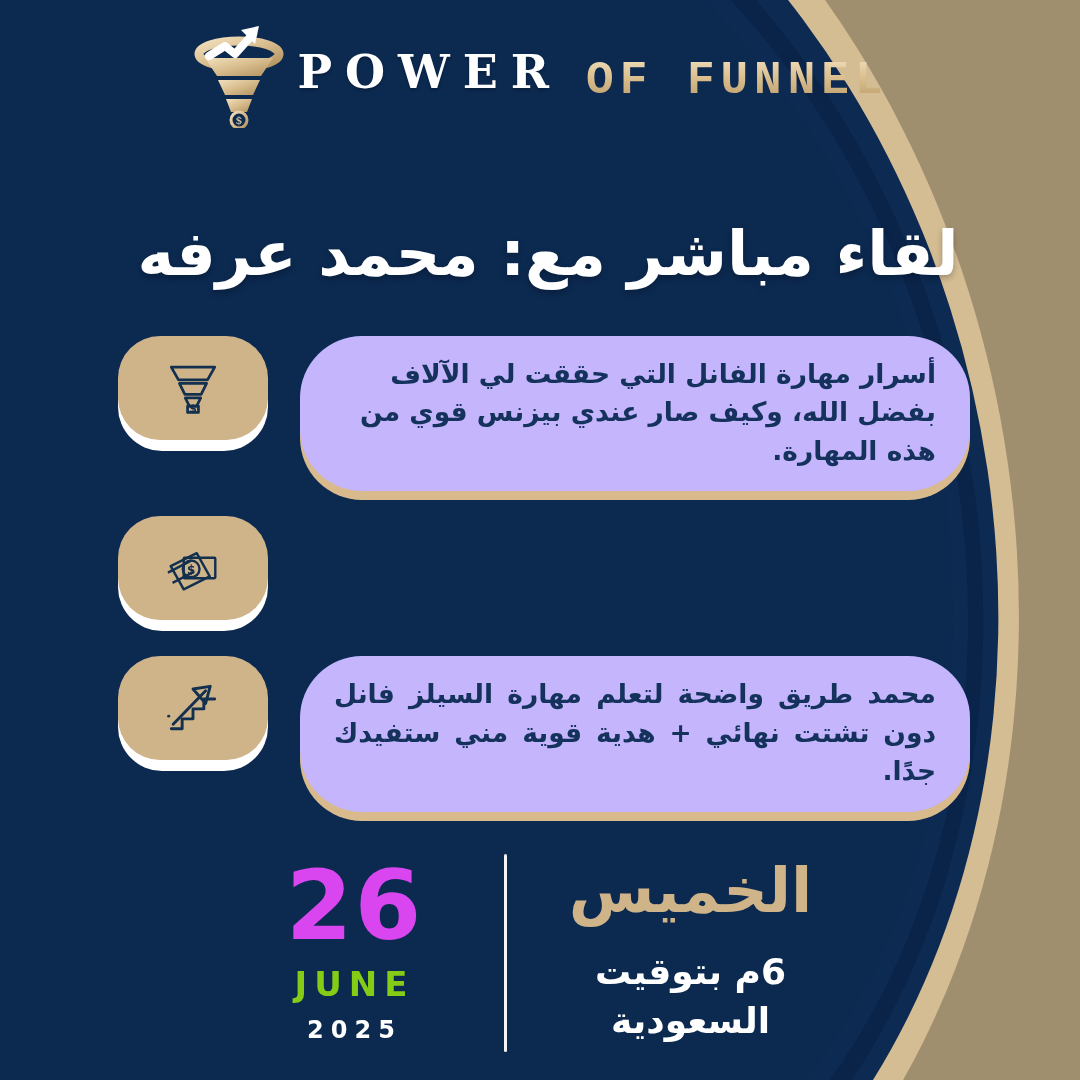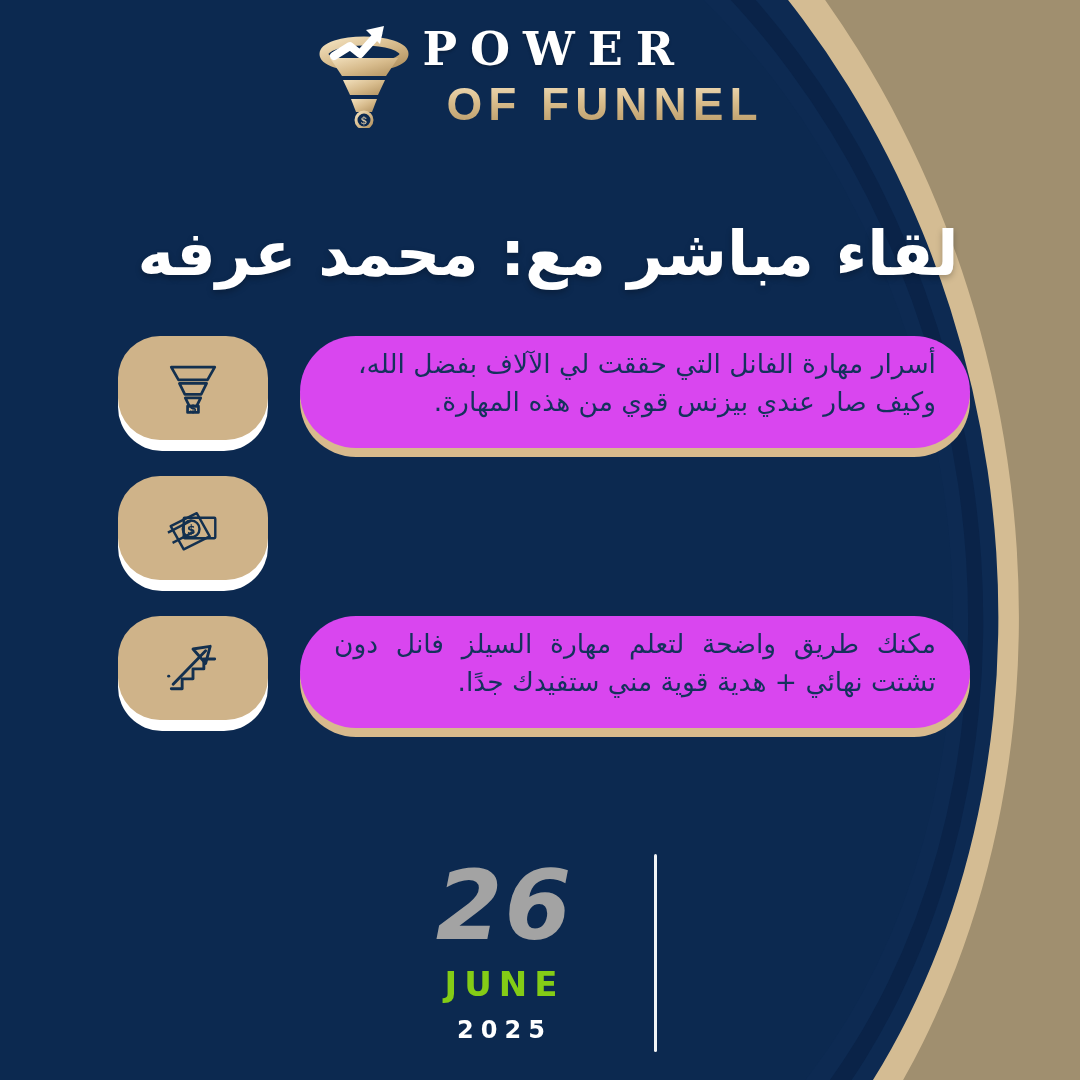--- a/index.html
+++ b/index.html
@@ -58,29 +58,29 @@
     transform:rotate(-13deg);
   }
 
   
   .logo{
     position:absolute;left:0;right:0;top:24px;
     display:flex;align-items:center;justify-content:center;gap:10px;
     direction:ltr;
   }
   .logo-mark{width:96px;height:104px;flex:0 0 auto;}
-  .logo-words{display:flex;flex-direction:column;line-height:1;}
+  .logo-words{display:flex;flex-direction:row;line-height:1;}
   .logo-power{
     font-family:"DejaVu Serif","Liberation Serif",serif;
     font-weight:700;color:#ffffff;
     font-size:46px;letter-spacing:13px;
     text-shadow:0 2px 3px rgba(0,0,0,.25);
   }
   .logo-of-funnel{
-    font-family:Liberation Sans, sans-serif;
+    font-family:Liberation Mono, monospace;
     font-weight:700;font-size:46px;letter-spacing:6px;
     margin-top:9px;margin-left:24px;
     background:linear-gradient(180deg,#f0ddba 0%,#d9bd8c 45%,#b99a68 100%);
     -webkit-background-clip:text;background-clip:text;color:transparent;
   }
 
   
   .title{
     position:absolute;left:76px;right:60px;top:175px;
     text-align:center;color:#ffffff;
@@ -98,26 +98,26 @@
     display:flex;align-items:flex-start;gap:32px;
     flex-direction:row-reverse;
   }
   .pill-wrap{position:relative;flex:1 1 auto;}
   .pill-shadow{
     position:absolute;left:0;right:0;top:9px;height:100%;
     background:#d8ba8d;border-radius:62px;
   }
   .pill{
     position:relative;
-    background:#d946ef;border-radius:62px;
-    padding:3px 34px 21px;
+    background:#c4b5fd;border-radius:62px;
+    padding:19px 34px 21px;
     min-height:112px;
     display:flex;align-items:center;
     color:#14325c;font-size:26.5px;line-height:1.45;
-    text-align:right;font-weight:400;
+    text-align:right;font-weight:700;
   }
   .pill.justify{text-align:justify;text-align-last:right;}
   .icon-wrap{position:relative;width:150px;height:115px;flex:0 0 auto;}
   .icon-shadow{
     position:absolute;left:0;top:11px;width:150px;height:104px;
     background:#ffffff;border-radius:44px;
   }
   .icon-box{
     position:relative;
     width:150px;height:104px;border-radius:42px;
@@ -139,23 +139,22 @@
   }
   .foot-time{
     color:#ffffff;font-size:36px;font-weight:600;line-height:1.35;
   }
   .foot-divider{
     width:3px;height:198px;background:#ffffff;
     margin:0 34px;opacity:.95;border-radius:2px;
   }
   .foot-left{width:230px;text-align:center;direction:ltr;}
   .foot-daynum{
-    color:#a3a3a3;font-size:96px;font-weight:700;line-height:.92;
+    color:#d946ef;font-size:96px;font-weight:700;line-height:.92;
     letter-spacing:2px;
-    font-style:italic;
   }
   .foot-month{
     color:#84cc16;font-size:34px;font-weight:700;letter-spacing:7px;
     margin-top:14px;
   }
   .foot-year{
     color:#ffffff;font-size:24px;font-weight:700;letter-spacing:7px;
     margin-top:12px;
   }
 </style>
@@ -249,27 +248,31 @@
               <path d="M7 52 H19 V41 H31 V30 H43 V19 H55"></path>
               <path d="M9 47 L45 10"></path>
               <path d="M31 8 L50 5 L45 24 Z" fill="none"></path>
               <path d="M4 38 h0.2"></path>
             </g>
           </svg>
         </div>
       </div>
       <div class="pill-wrap">
         <div class="pill-shadow"></div>
-        <div class="pill justify">مكنك طريق واضحة لتعلم مهارة السيلز فانل دون تشتت نهائي + هدية قوية مني ستفيدك جدًا.</div>
+        <div class="pill justify">محمد طريق واضحة لتعلم مهارة السيلز فانل دون تشتت نهائي + هدية قوية مني ستفيدك جدًا.</div>
       </div>
     </div>
 
   </div>
 
   <div class="footer">
+    <div class="foot-right">
+      <div class="foot-day">الخميس</div>
+      <div class="foot-time">6م بتوقيت السعودية</div>
+    </div>
     <div class="foot-divider"></div>
     <div class="foot-left">
       <div class="foot-daynum">26</div>
       <div class="foot-month">JUNE</div>
       <div class="foot-year">2025</div>
     </div>
   </div>
 
 </div>
 

